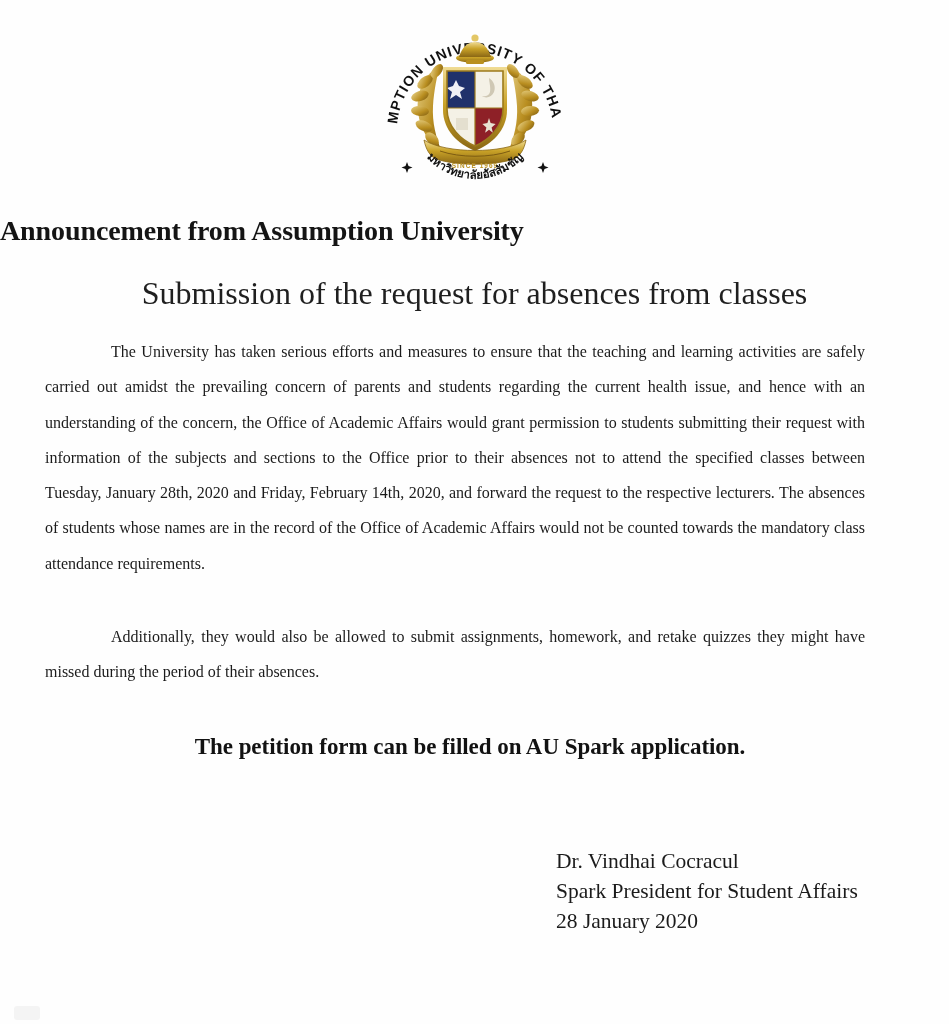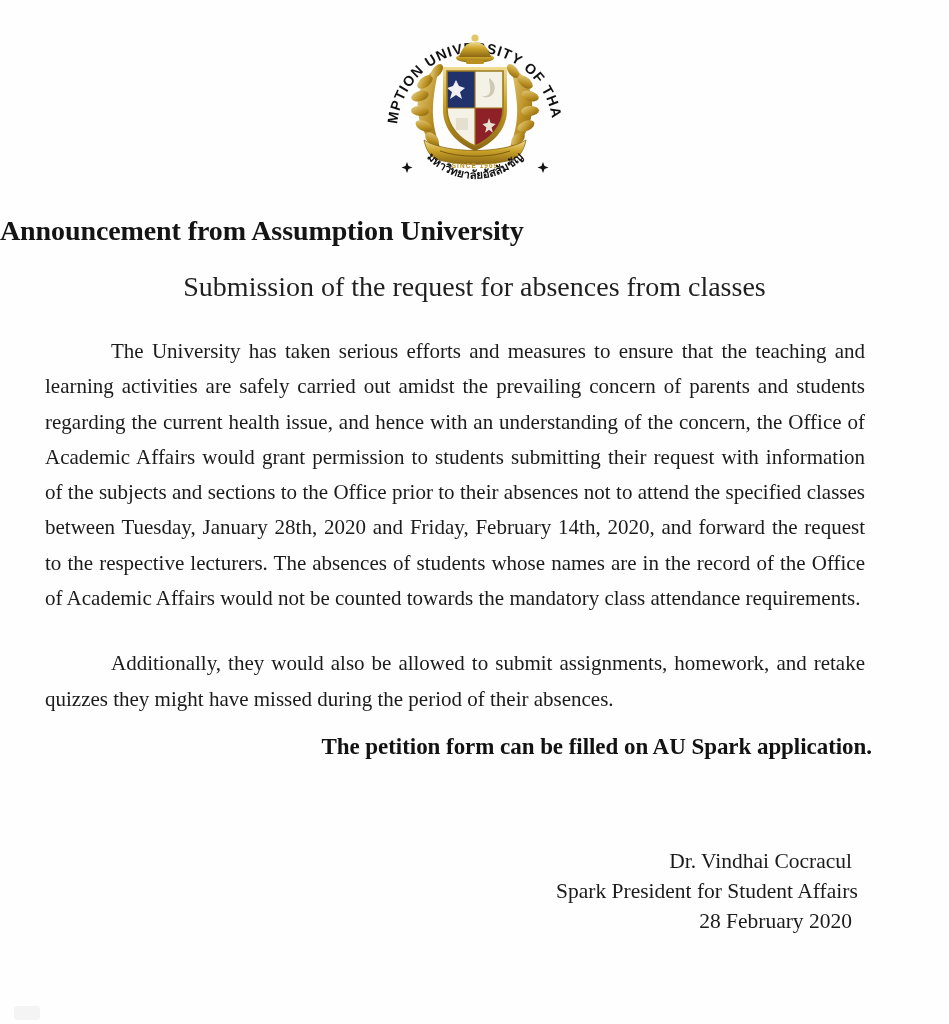--- a/index.html
+++ b/index.html
@@ -49,64 +49,64 @@
     font-weight: bold;
     letter-spacing: -0.1px;
     color: #141414;
   }
   .subtitle {
     position: absolute;
     left: 0;
     right: 0;
     top: 248px;
     text-align: center;
-    font-size: 28px;
+    font-size: 32px;
     font-weight: normal;
     color: #1f1f1f;
   }
 
   
   .body-block {
     position: absolute;
     left: 45px;
     width: 820px;
     top: 334px;
   }
   p.para {
     margin: 0;
     text-align: justify;
     text-justify: inter-word;
     text-indent: 66px;
-    font-size: 21px;
+    font-size: 16px;
     line-height: 35.3px;
     color: #1b1b1b;
   }
   p.para + p.para {
-    margin-top: 30px;
+    margin-top: 38px;
   }
 
   .callout {
     position: absolute;
-    left: 52px;
+    left: 60px;
     width: 820px;
     top: 734px;
-    text-align: right;
+    text-align: center;
     font-size: 23px;
     font-weight: bold;
     color: #121212;
     letter-spacing: -0.05px;
   }
 
   
   .signature {
     position: absolute;
     top: 846px;
     left: 556px;
     width: 296px;
-    text-align: right;
+    text-align: left;
     font-size: 21.5px;
     line-height: 30px;
     color: #1b1b1b;
   }
   .signature div { white-space: nowrap; }
 
   .smudge {
     position: absolute;
     left: 14px;
     bottom: 4px;
@@ -213,17 +213,17 @@
   <div class="body-block">
     <p class="para">The University has taken serious efforts and measures to ensure that the teaching and learning activities are safely carried out amidst the prevailing concern of parents and students regarding the current health issue, and hence with an understanding of the concern, the Office of Academic Affairs would grant permission to students submitting their request with information of the subjects and sections to the Office prior to their absences not to attend the specified classes between Tuesday, January 28th, 2020 and Friday, February 14th, 2020, and forward the request to the respective lecturers.  The absences of students whose names are in the record of the Office of Academic Affairs would not be counted towards the mandatory class attendance requirements.</p>
     <p class="para">Additionally, they would also be allowed to submit assignments, homework, and retake quizzes they might have missed during the period of their absences.</p>
   </div>
 
   <div class="callout">The petition form can be filled on AU Spark application.</div>
 
   <div class="signature">
     <div>Dr. Vindhai Cocracul</div>
     <div>Spark President for Student Affairs</div>
-    <div>28 February 2020</div>
+    <div>28 January 2020</div>
   </div>
 
   <div class="smudge"></div>
 </div>
 
 </body></html>

